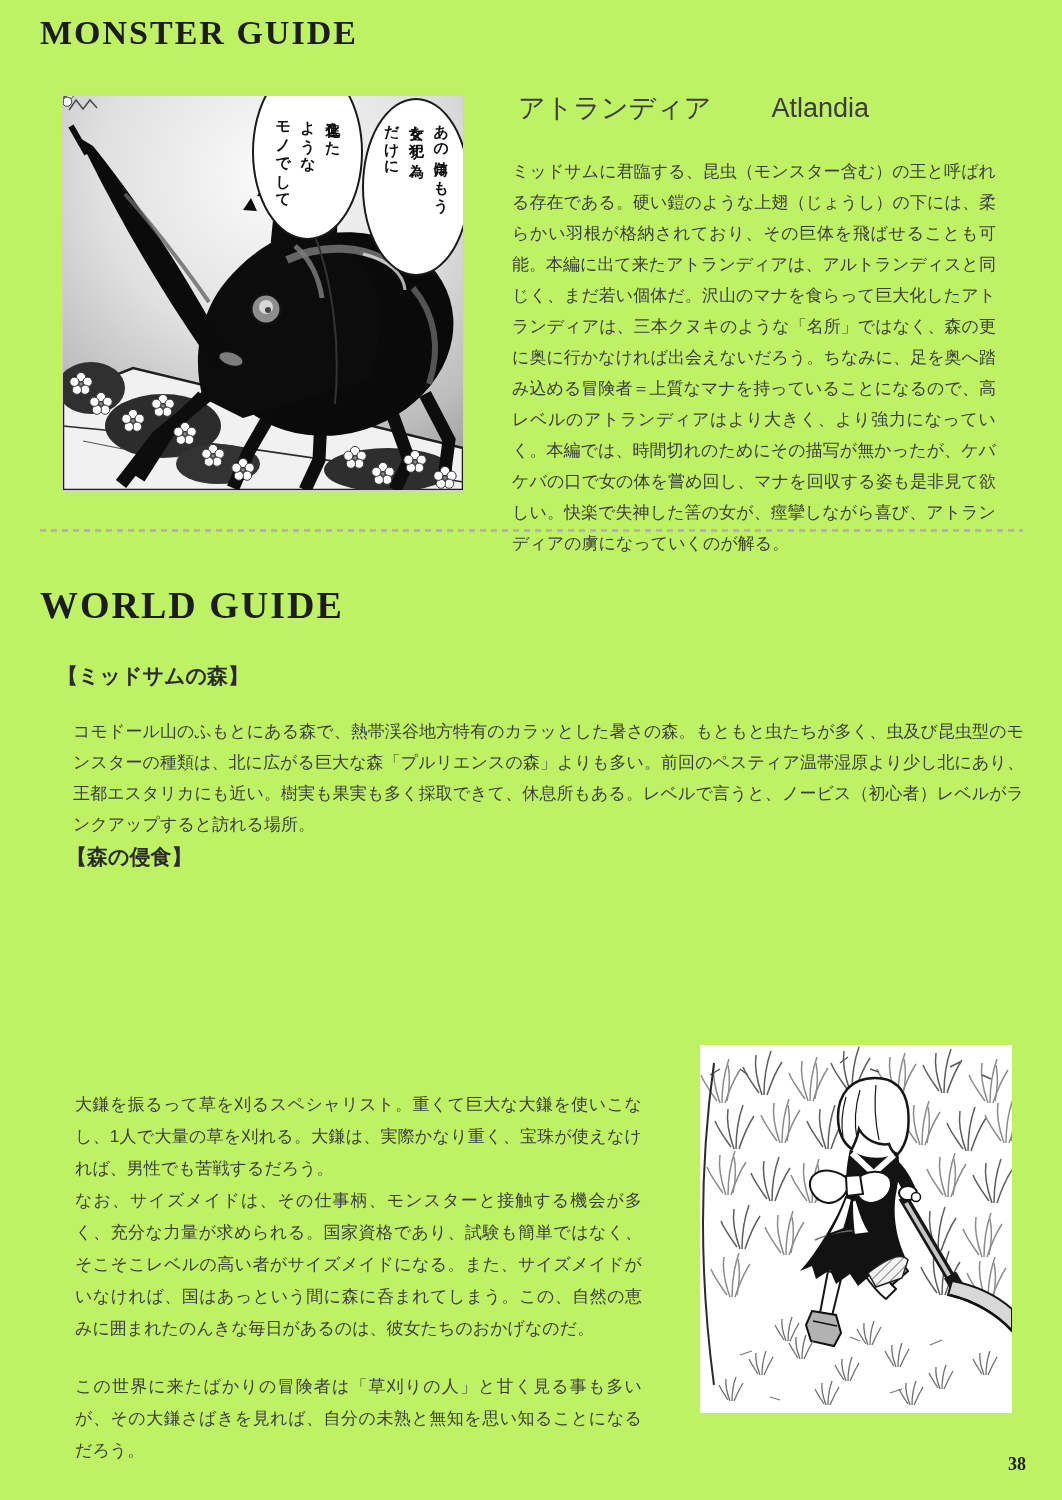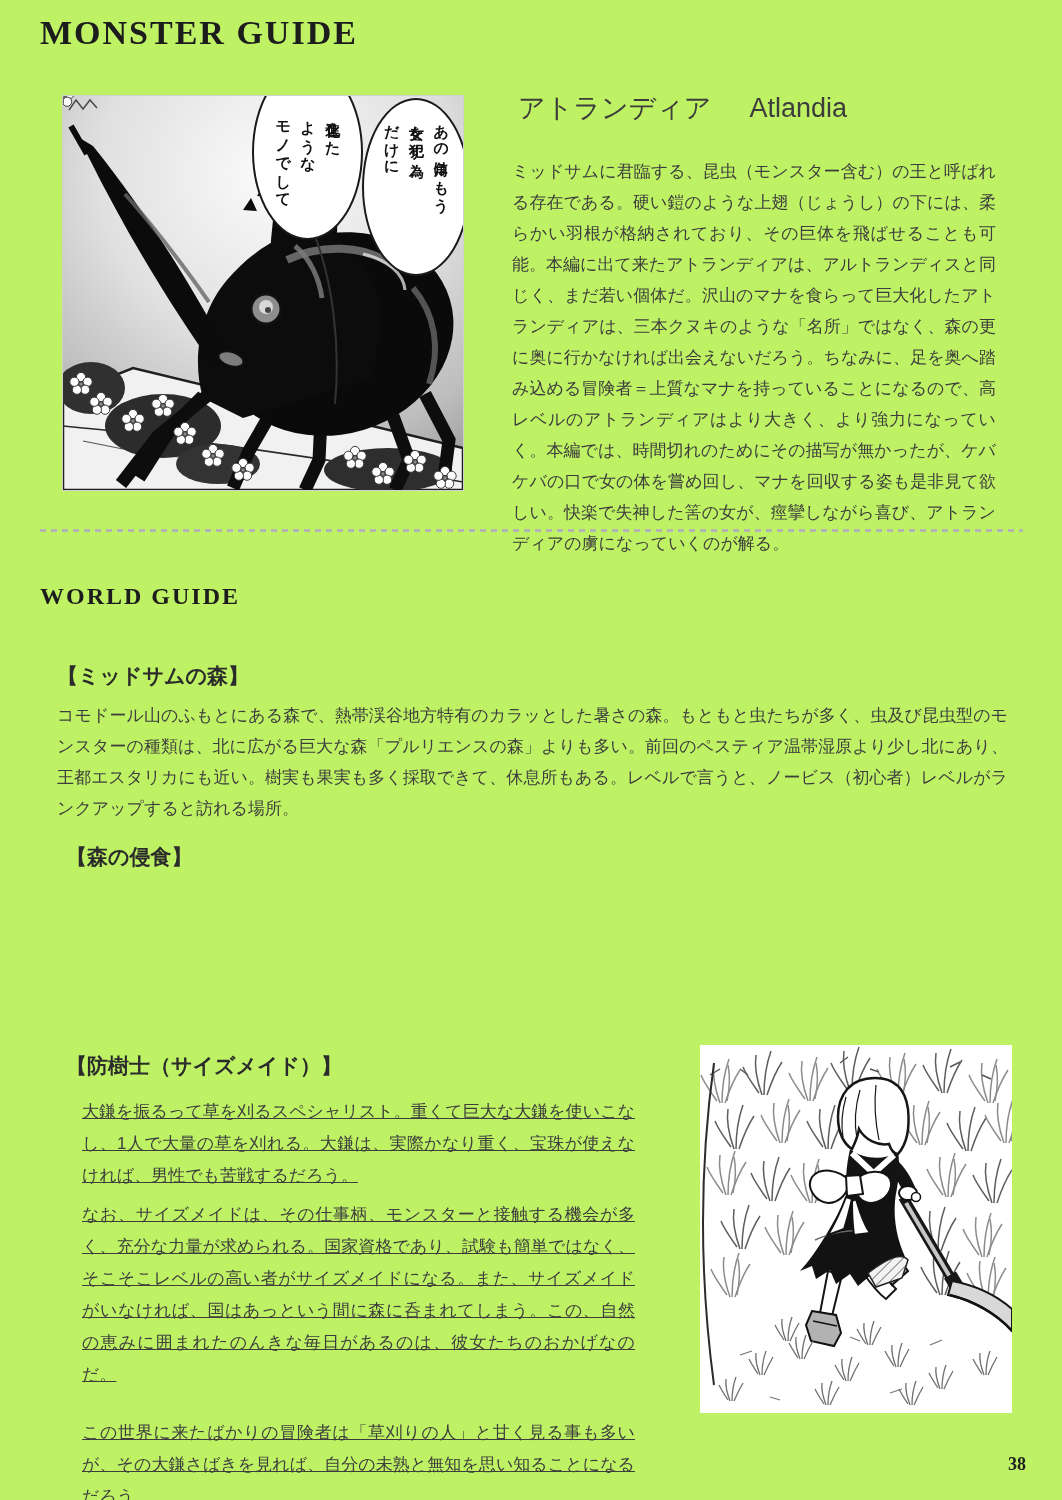--- a/index.html
+++ b/index.html
@@ -5,54 +5,54 @@
   html,body{margin:0;padding:0;background:#ffffff;}
   .page{position:relative;width:1062px;height:1500px;background:#bef264;overflow:hidden;
         font-family:"Liberation Sans","DejaVu Sans",sans-serif;color:#3d3d3d;padding-left:44px;}
 
   
   .h-monster, .h-world{
     position:absolute;left:40px;margin:0;color:#1c1c1c;
     font-family:"Liberation Serif","DejaVu Serif",serif;font-weight:700;letter-spacing:2px;
   }
   .h-monster{top:14px;font-size:34px;}
-  .h-world{top:583px;font-size:24px;}
+  .h-world{top:583px;font-size:38px;}
 
   
   .beetle{position:absolute;left:62px;top:95px;width:400px;height:394px;margin:0;
           border:1px solid #cfcfcf;overflow:hidden;background:#e8e8e8;}
   .beetle svg{position:absolute;left:0;top:0;}
   .bubble{position:absolute;background:#ffffff;border:2px solid #1a1a1a;border-radius:50%;
           display:flex;justify-content:center;}
   .bubble span{writing-mode:vertical-rl;white-space:pre-line;font-size:15px;font-weight:700;
                line-height:1.65;color:#111;letter-spacing:1px;}
   .bubble-right{left:299px;top:2px;width:104px;height:174px;}
   .bubble-right span{padding-top:14px;}
   .bubble-left{left:189px;top:-32px;width:107px;height:172px;}
   .bubble-left span{padding-top:44px;}
 
   .monster-col{position:absolute;left:505px;top:90px;width:498px;}
   .m-title{font-size:27px;color:#3c3c3c;padding-left:13px;}
-  .m-title .en{margin-left:38px;}
+  .m-title .en{margin-left:60px;}
   .m-body{margin:7px;margin-top:30px;font-size:17px;line-height:31px;text-align:justify;color:#3d3d3d;}
 
   
   .divider{position:absolute;left:40px;top:529px;width:983px;height:3px;
            background:repeating-linear-gradient(90deg,#b3b3b3 0 6px,transparent 6px 11px);}
 
   
   h2{position:absolute;margin:0;font-size:21px;font-weight:700;color:#2b2b2b;font-family:Liberation Mono, monospace;}
   .s1h{left:57px;top:662px;}
   .s2h{left:66px;top:843px;text-align:right;}
   .s3h{left:66px;top:1052px;}
-  .sbody{position:absolute;margin:0;font-size:17px;line-height:31px;text-align:justify;color:#3d3d3d;}
+  .sbody{position:absolute;margin:16px;font-size:17px;line-height:31px;text-align:justify;color:#3d3d3d;}
   .s1b{left:57px;top:700px;width:951px;}
   .s2b{left:66px;top:881px;width:946px;}
   .s3col{position:absolute;left:75px;top:1089px;width:567px;}
-  .s3col p{margin:7px;font-size:17px;line-height:32px;text-align:justify;color:#3d3d3d;text-decoration:underline;}
+  .s3col p{margin:0;font-size:17px;line-height:32px;text-align:justify;color:#3d3d3d;}
   .s3col p.gap{margin-top:26px;}
 
   
   .maid{position:absolute;left:700px;top:1045px;width:312px;height:368px;margin:0;background:#fff;}
 
   
   .page-num{position:absolute;left:1008px;top:1454px;font-family:"Liberation Serif","DejaVu Serif",serif;
             font-size:18px;font-weight:700;color:#1f1f1f;}
 </style>
 </head>
@@ -161,21 +161,20 @@
 
   <div class="divider"></div>
 
   <h1 class="h-world">WORLD GUIDE</h1>
 
   <h2 class="s1h">【ミッドサムの森】</h2>
   <p class="sbody s1b">コモドール山のふもとにある森で、熱帯渓谷地方特有のカラッとした暑さの森。もともと虫たちが多く、虫及び昆虫型のモンスターの種類は、北に広がる巨大な森「プルリエンスの森」よりも多い。前回のペスティア温帯湿原より少し北にあり、王都エスタリカにも近い。樹実も果実も多く採取できて、休息所もある。レベルで言うと、ノービス（初心者）レベルがランクアップすると訪れる場所。</p>
 
   <h2 class="s2h">【森の侵食】</h2>
 
-  <h2 class="s3h">【防樹士（サイズメイド）】</h2>
   <div class="s3col">
     <p>大鎌を振るって草を刈るスペシャリスト。重くて巨大な大鎌を使いこなし、1人で大量の草を刈れる。大鎌は、実際かなり重く、宝珠が使えなければ、男性でも苦戦するだろう。</p>
     <p>なお、サイズメイドは、その仕事柄、モンスターと接触する機会が多く、充分な力量が求められる。国家資格であり、試験も簡単ではなく、そこそこレベルの高い者がサイズメイドになる。また、サイズメイドがいなければ、国はあっという間に森に呑まれてしまう。この、自然の恵みに囲まれたのんきな毎日があるのは、彼女たちのおかげなのだ。</p>
     <p class="gap">この世界に来たばかりの冒険者は「草刈りの人」と甘く見る事も多いが、その大鎌さばきを見れば、自分の未熟と無知を思い知ることになるだろう。</p>
   </div>
 
   <figure class="maid">
     <svg width="312" height="368" viewBox="0 0 312 368">
       <defs>
         <pattern id="hatch" width="7" height="7" patternUnits="userSpaceOnUse" patternTransform="rotate(45)">

